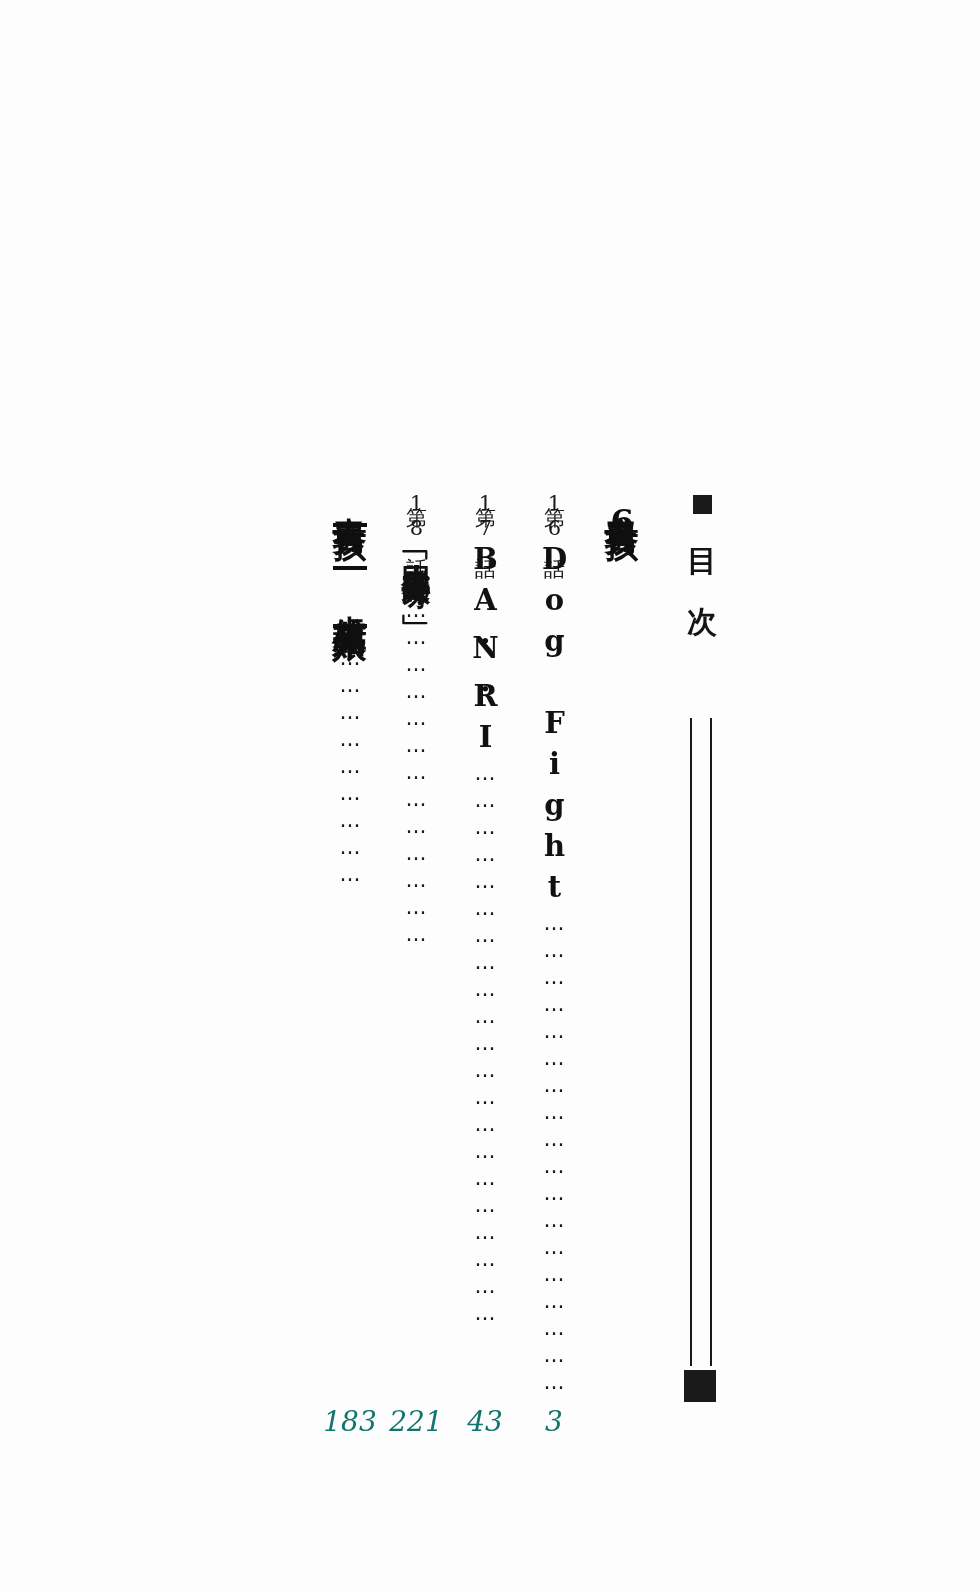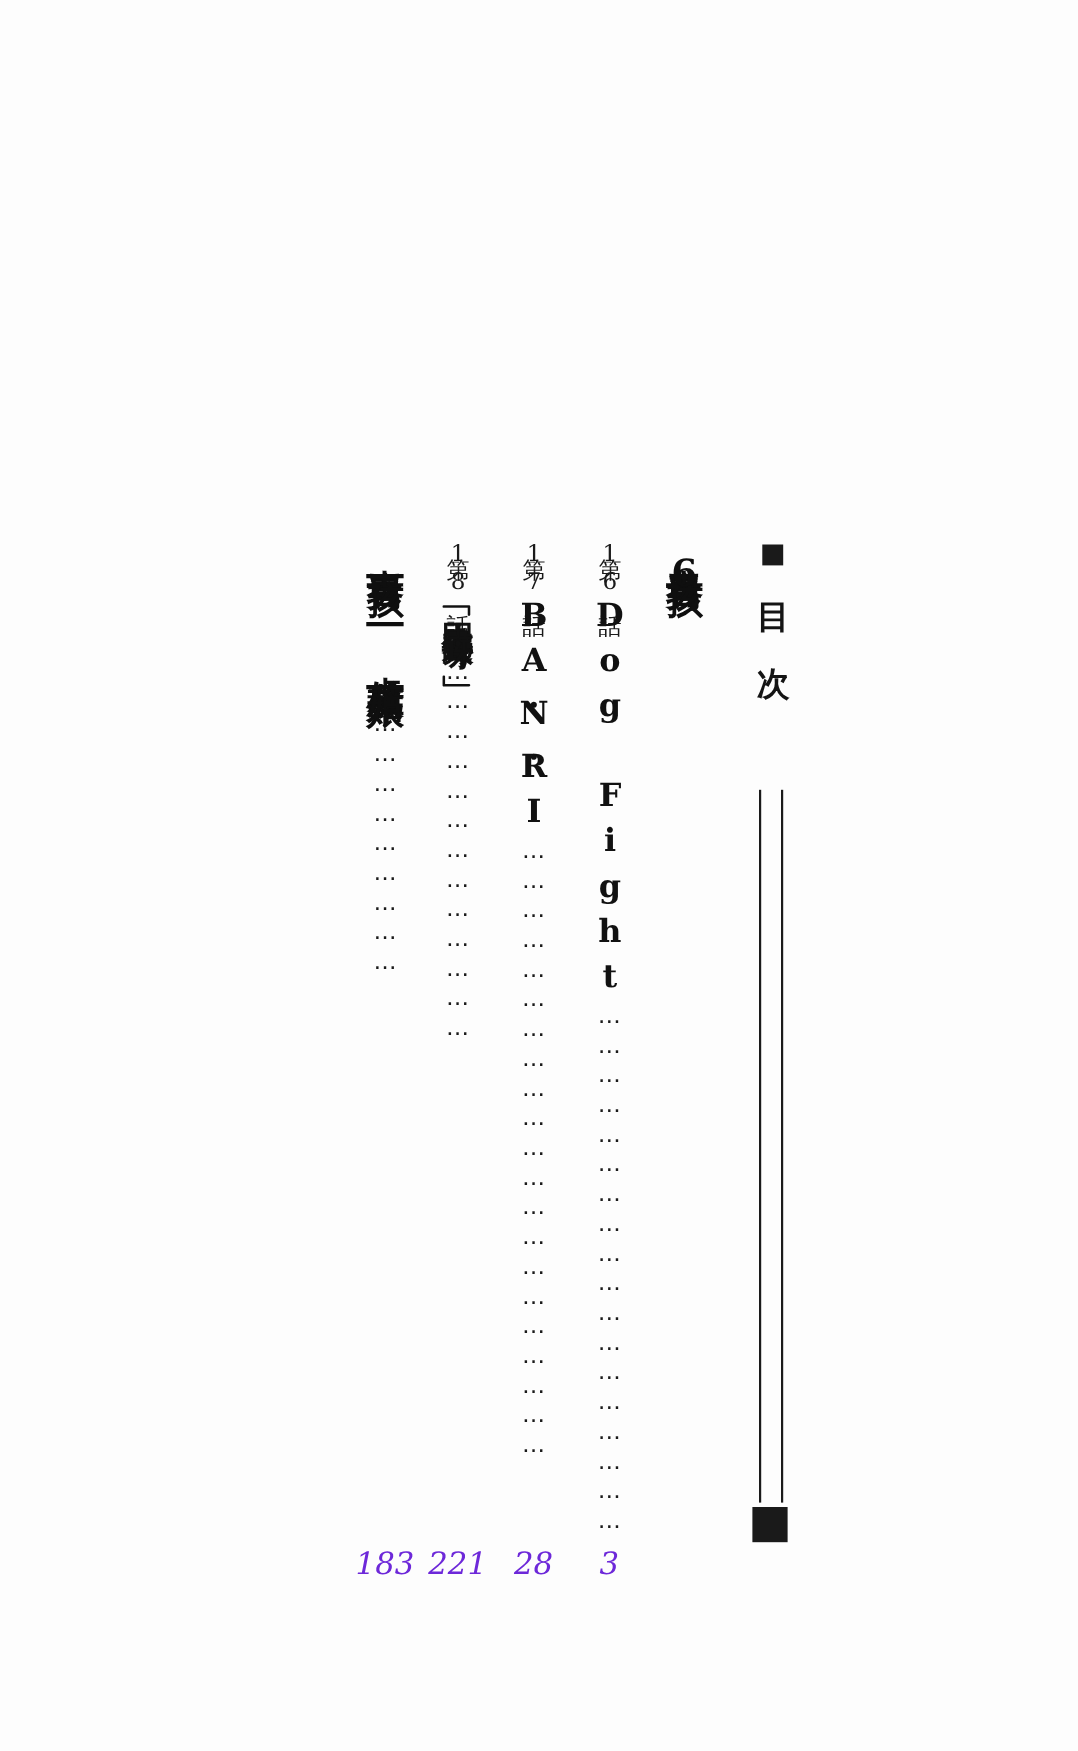--- a/index.html
+++ b/index.html
@@ -124,21 +124,21 @@
     overflow: hidden;
   }
   .page-num {
     position: absolute;
     bottom: -28px;
     left: 50%;
     transform: translateX(-50%);
     font-family: "DejaVu Serif", "Liberation Serif", serif;
     font-style: italic;
     font-size: 28px;
-    color: #6d28d9;
+    color: #0f766e;
     white-space: nowrap;
   }
 
   
   #entry-0 { right: 0px; }
   #entry-1 { right: 68px; }
   #entry-2 { right: 137px; }
   #entry-3 { right: 206px; }
   #entry-4 { right: 272px; }
 
@@ -181,21 +181,21 @@
       </div>
       <div class="page-num">3</div>
     </div>
 
     <div class="entry" id="entry-2">
       <div class="stack">
         <div class="vert chap-no">第17話</div>
         <div class="vert chap-title latin">BA・N・RI</div>
         <div class="leader">………………………………………………………</div>
       </div>
-      <div class="page-num">28</div>
+      <div class="page-num">43</div>
     </div>
 
     <div class="entry" id="entry-3">
       <div class="stack">
         <div class="vert chap-no">第18話</div>
         <div class="vert chap-title">「因爲你是大哥哥呀!」</div>
         <div class="leader">…………………………………</div>
       </div>
       <div class="page-num">221</div>
     </div>

